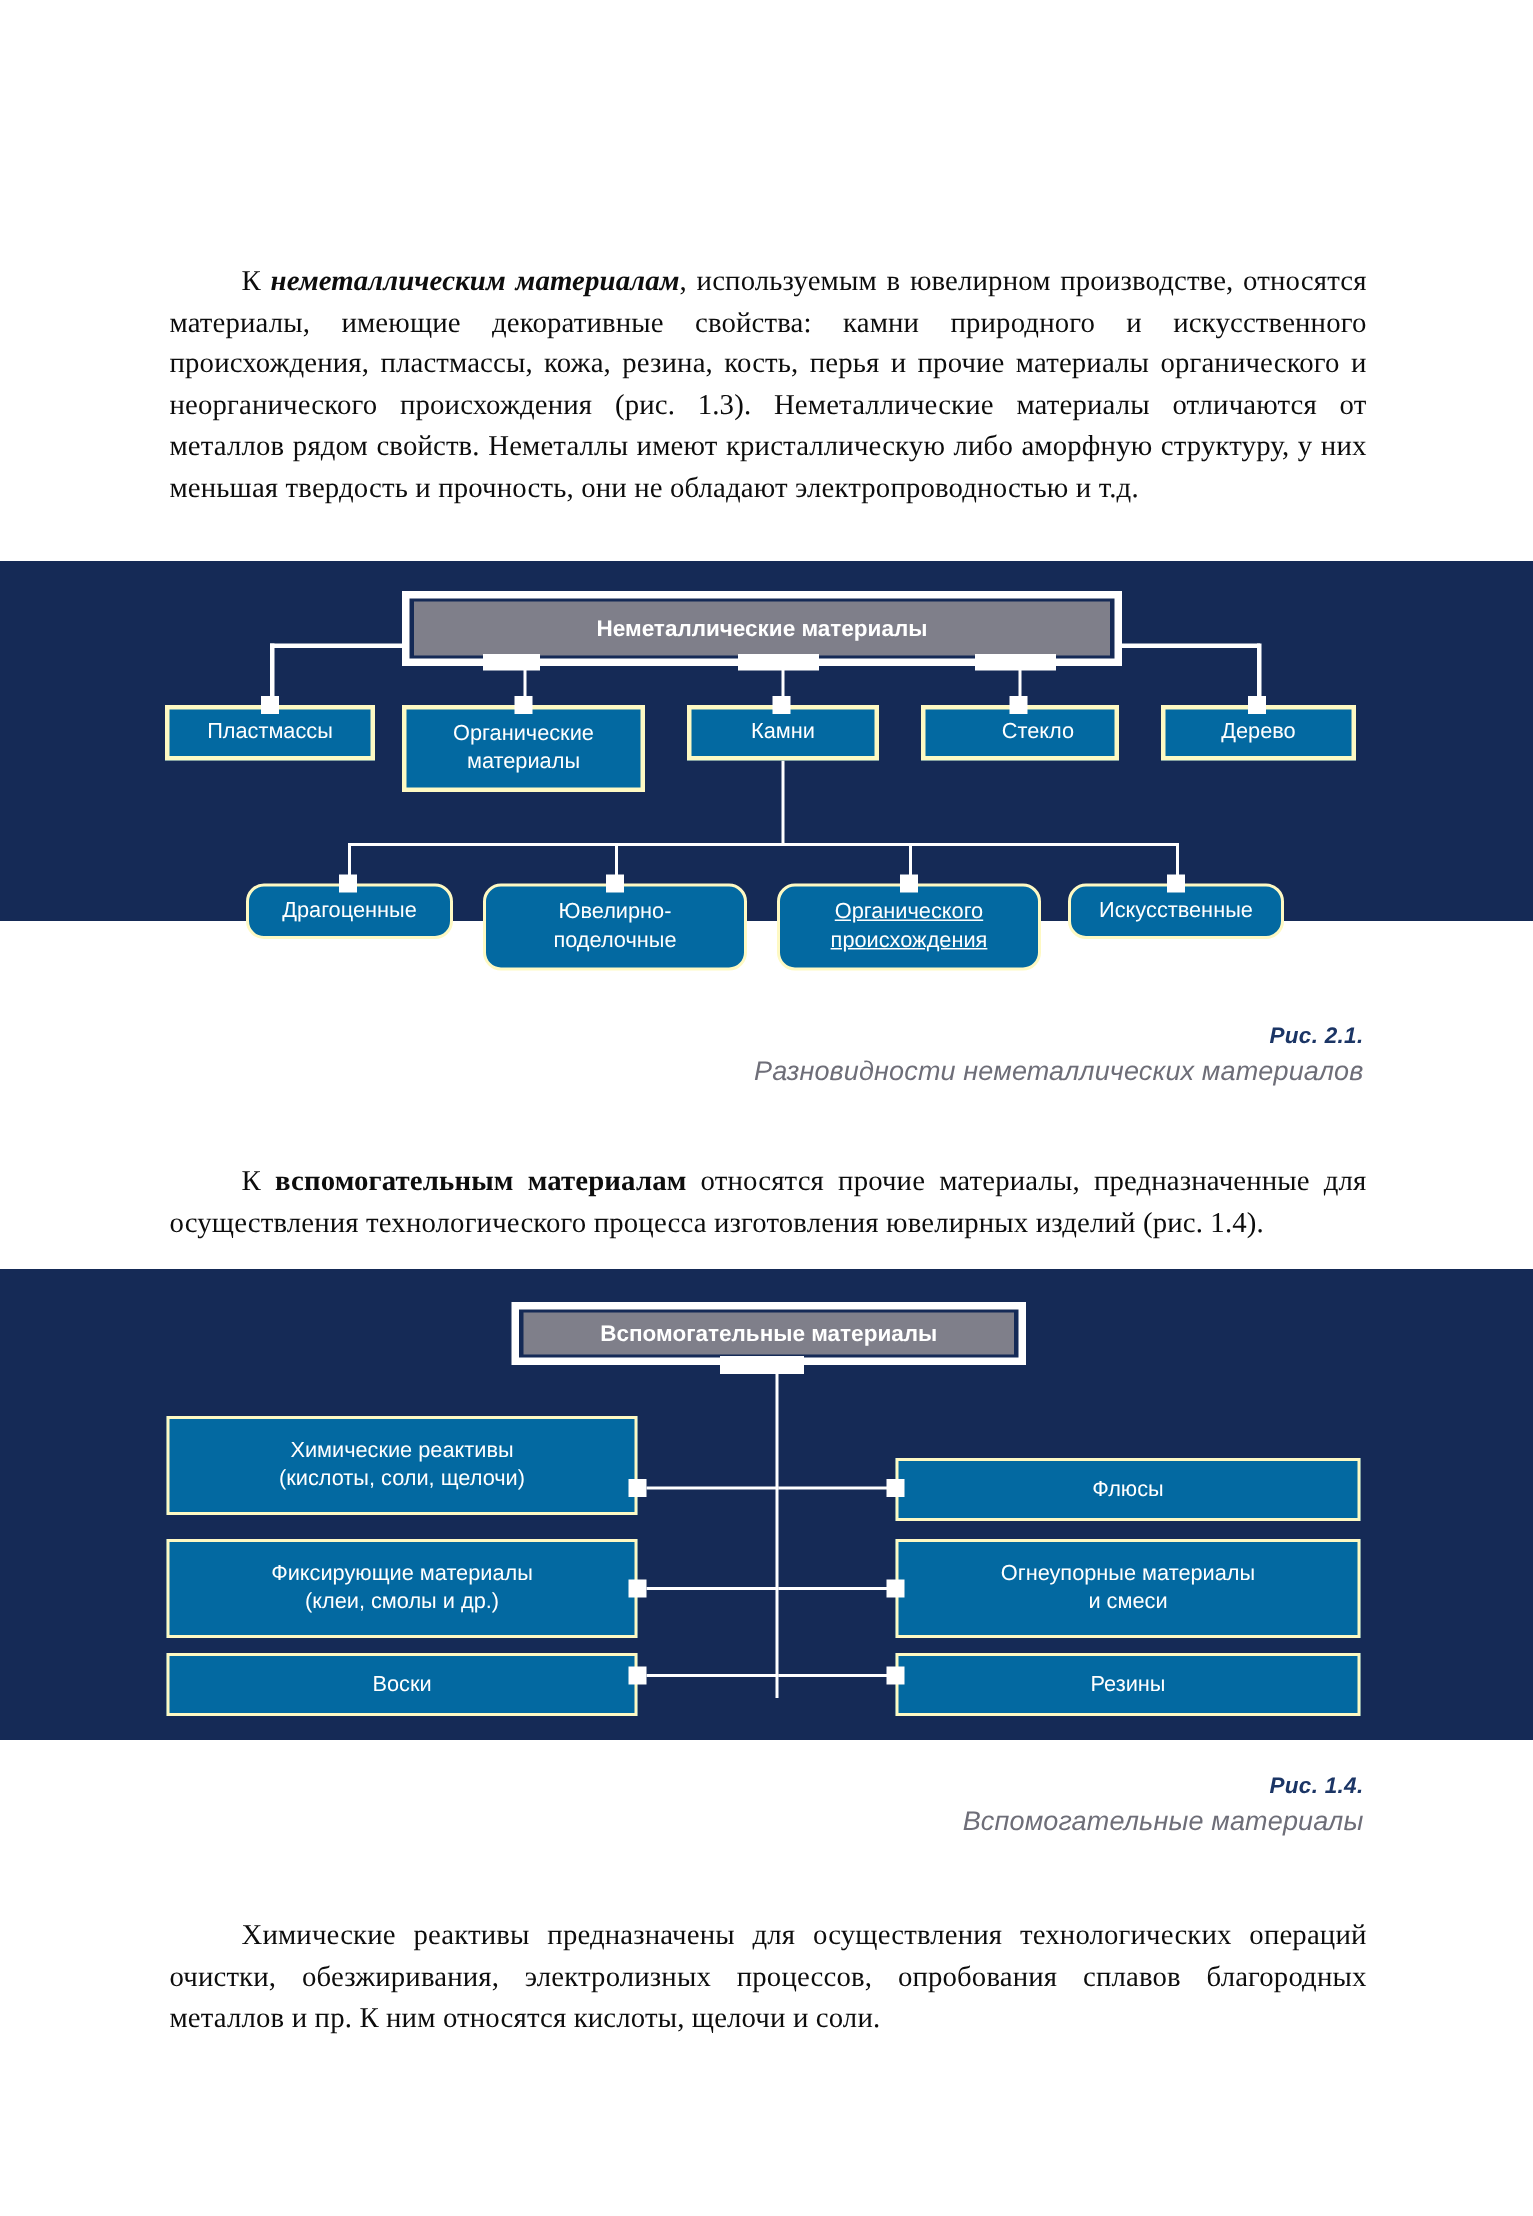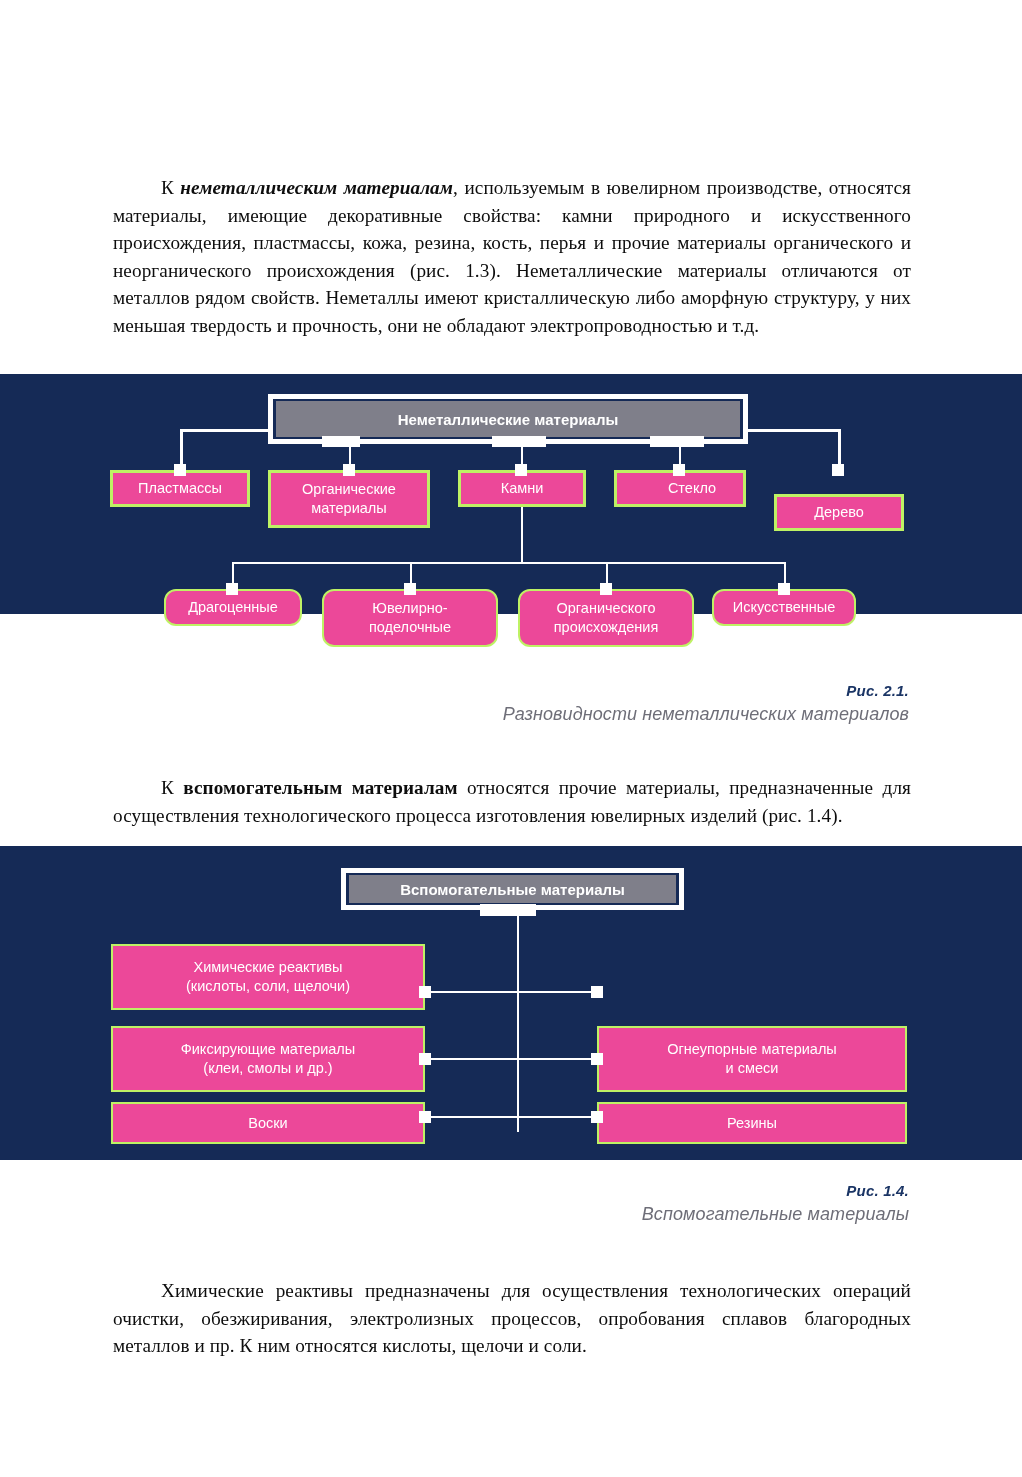--- a/index.html
+++ b/index.html
@@ -65,22 +65,22 @@
     color: #6e6e78;
     margin-top: 5px;
     letter-spacing: 0.1px;
   }
   #caption-fig13 { top: 682px; }
   #caption-fig14 { top: 1182px; }
 
   
   .node {
     position: absolute;
-    border: 3px solid #bef264;
-    background: #ec4899;
+    border: 3px solid #fef9c3;
+    background: #0369a1;
     color: #ffffff;
     font-family: "Liberation Sans", sans-serif;
     font-size: 14.5px;
     line-height: 19px;
     display: flex;
     align-items: center;
     justify-content: center;
     text-align: center;
     z-index: 3;
   }
@@ -151,38 +151,38 @@
   <div class="node" style="left:268px; top:96px; width:162px; height:58px; white-space:pre-line;">Органические
 материалы</div>
   <div class="nub sm" style="left:343px; top:90px;"></div>
 
   <div class="node" style="left:458px; top:96px; width:128px; height:37px;">Камни</div>
   <div class="nub sm" style="left:515px; top:90px;"></div>
 
   <div class="node" style="left:614px; top:96px; width:132px; height:37px;padding-left:24px;">Стекло</div>
   <div class="nub sm" style="left:673px; top:90px;"></div>
 
-  <div class="node" style="left:774px; top:96px; width:130px; height:37px;margin-top:24px;">Дерево</div>
+  <div class="node" style="left:774px; top:96px; width:130px; height:37px;">Дерево</div>
   <div class="nub sm" style="left:832px; top:90px;"></div>
 
   <div class="vline" style="left:521px; top:133px; height:56px;"></div>
   <div class="hline" style="left:232px; top:188px; width:552px;"></div>
   <div class="vline" style="left:232px; top:188px; height:27px;"></div>
   <div class="vline" style="left:410px; top:188px; height:27px;"></div>
   <div class="vline" style="left:606px; top:188px; height:27px;"></div>
   <div class="vline" style="left:784px; top:188px; height:27px;"></div>
 
   <div class="node round" style="left:164px; top:215px; width:138px; height:37px;">Драгоценные</div>
   <div class="nub sm" style="left:226px; top:209px;"></div>
 
   <div class="node round" style="left:322px; top:215px; width:176px; height:58px; white-space:pre-line;">Ювелирно-
 поделочные</div>
   <div class="nub sm" style="left:404px; top:209px;"></div>
 
-  <div class="node round" style="left:518px; top:215px; width:176px; height:58px; white-space:pre-line;">Органического
+  <div class="node round" style="left:518px; top:215px; width:176px; height:58px; white-space:pre-line;text-decoration:underline;">Органического
 происхождения</div>
   <div class="nub sm" style="left:600px; top:209px;"></div>
 
   <div class="node round" style="left:712px; top:215px; width:144px; height:37px;text-align:center;">Искусственные</div>
   <div class="nub sm" style="left:778px; top:209px;"></div>
 </div>
 
 <div class="caption" id="caption-fig13">
   <span class="fig-num">Рис. 2.1.</span>
   <span class="fig-title">Разновидности неметаллических материалов</span>
@@ -205,20 +205,21 @@
 
   <div class="node thin" style="left:111px; top:180px; width:314px; height:66px; white-space:pre-line;">Фиксирующие материалы
 (клеи, смолы и др.)</div>
   <div class="nub sm" style="left:419px; top:207px;"></div>
   <div class="hline" style="left:431px; top:212px; width:88px;"></div>
 
   <div class="node thin" style="left:111px; top:256px; width:314px; height:42px;">Воски</div>
   <div class="nub sm" style="left:419px; top:265px;"></div>
   <div class="hline" style="left:431px; top:270px; width:88px;"></div>
 
+  <div class="node thin" style="left:597px; top:126px; width:310px; height:42px;">Флюсы</div>
   <div class="nub sm" style="left:591px; top:140px;"></div>
   <div class="hline" style="left:519px; top:145px; width:74px;"></div>
 
   <div class="node thin" style="left:597px; top:180px; width:310px; height:66px; white-space:pre-line;">Огнеупорные материалы
 и смеси</div>
   <div class="nub sm" style="left:591px; top:207px;"></div>
   <div class="hline" style="left:519px; top:212px; width:74px;"></div>
 
   <div class="node thin" style="left:597px; top:256px; width:310px; height:42px;">Резины</div>
   <div class="nub sm" style="left:591px; top:265px;"></div>

